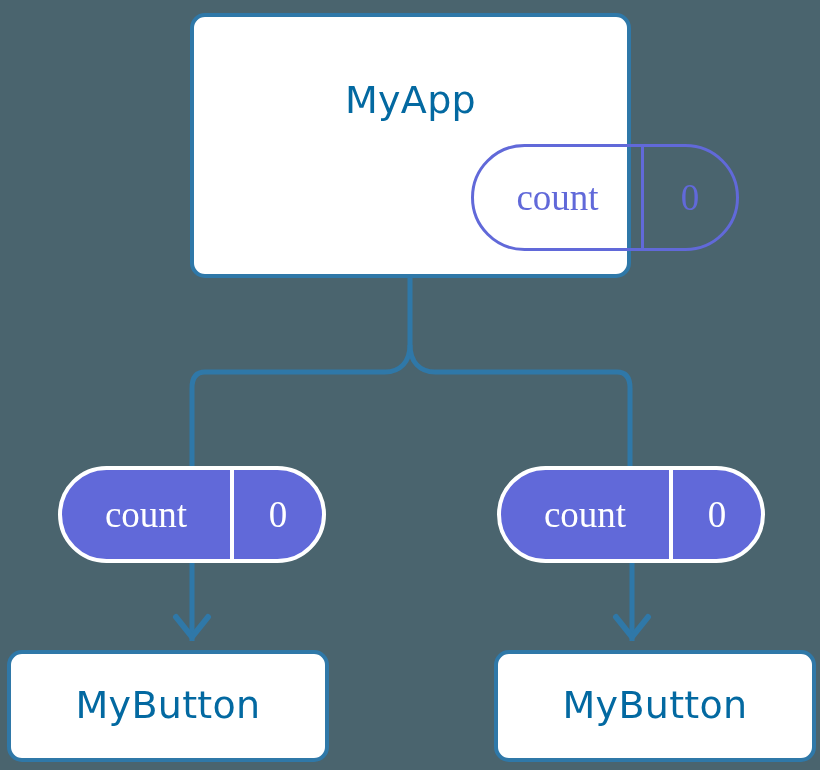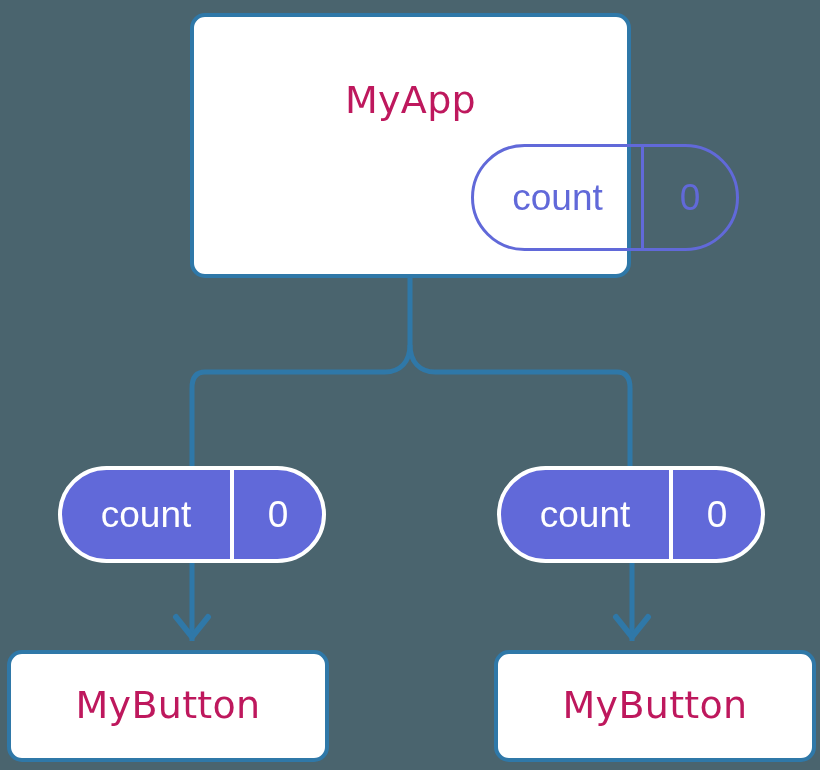--- a/index.html
+++ b/index.html
@@ -53,21 +53,21 @@
     top: 650px;
     width: 322px;
     height: 112px;
   }
 
   .card-title {
     position: absolute;
     left: 0;
     width: 100%;
     text-align: center;
-    color: #be185d;
+    color: #0369a1;
     font-family: "DejaVu Sans", sans-serif;
     font-size: 38px;
     font-weight: 400;
     letter-spacing: 0.3px;
     white-space: nowrap;
   }
   #card-myapp .card-title { top: 61px; }
   #card-mybutton-left .card-title,
   #card-mybutton-right .card-title { top: 29px; }
 
@@ -78,21 +78,21 @@
     display: flex;
     align-items: stretch;
     border-radius: 999px;
     overflow: hidden;
   }
   .pill .pill-key,
   .pill .pill-val {
     display: flex;
     align-items: center;
     justify-content: center;
-    font-family: Liberation Sans, sans-serif;
+    font-family: Liberation Serif, serif;
     font-size: 37px;
     font-weight: 400;
     white-space: nowrap;
     box-sizing: border-box;
   }
 
   
   .pill.outlined {
     border: 3px solid #6169d9;
     background: transparent;

